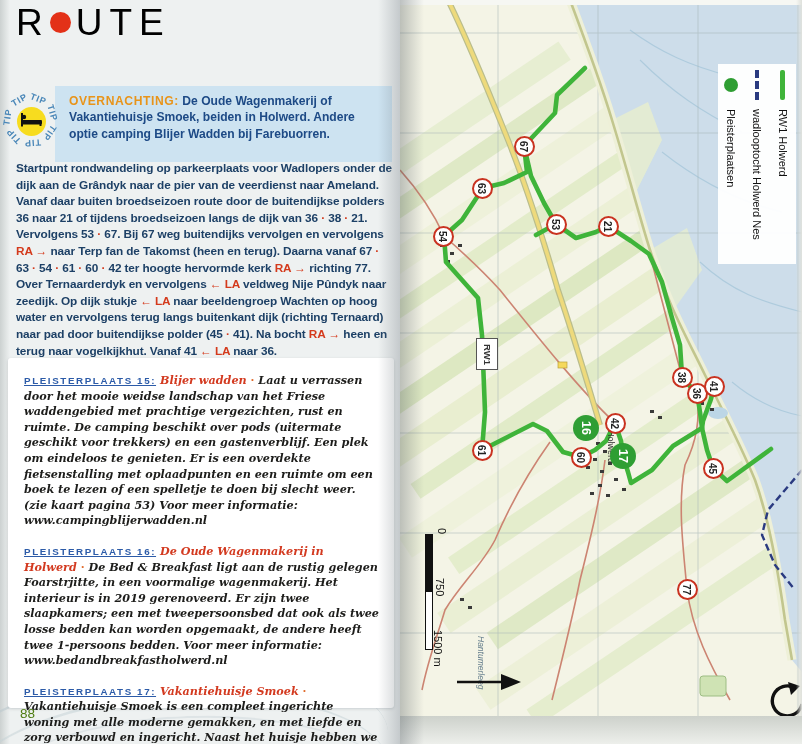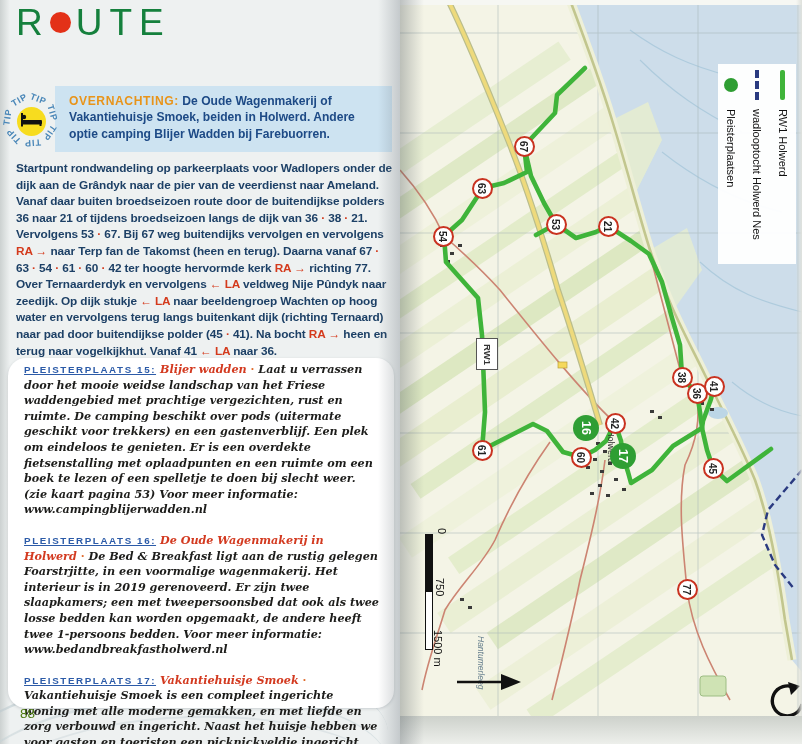--- a/index.html
+++ b/index.html
@@ -10,44 +10,44 @@
   
   .left-page{position:absolute;left:0;top:0;width:400px;height:744px;background:#eef1f1;}
   .left-edge{position:absolute;left:0;top:0;width:10px;height:744px;
              background:linear-gradient(to right,rgba(140,150,148,.35),rgba(140,150,148,0));}
   .wave{position:absolute;border-radius:50%;}
   .wave.w1{left:-70px;top:668px;width:460px;height:180px;border-top:3px solid rgba(185,200,206,.55);transform:rotate(-7deg);}
   .wave.w2{left:-40px;top:694px;width:430px;height:170px;border-top:3px solid rgba(196,209,214,.5);transform:rotate(-4deg);}
   .wave.w3{left:-20px;top:716px;width:420px;height:160px;border-top:2px solid rgba(205,216,220,.5);transform:rotate(-2deg);}
 
   .page-title{position:absolute;left:16px;top:2px;font-size:37px;letter-spacing:7px;
-              color:#15803d;font-weight:400;}
+              color:#000000;font-weight:400;}
   .title-dot{display:inline-block;width:21px;height:21px;border-radius:50%;background:#e33118;
              margin:0 5px 2px 0;vertical-align:baseline;}
   .kicker-band{position:absolute;left:0;top:41px;width:394px;height:38px;background:#d7e7f1;
                padding:5px 0 0 18px;box-sizing:border-box;font-size:12.5px;font-weight:bold;
                letter-spacing:1px;line-height:16.5px;width:394px;}
   .kicker{color:#c96a52;}
   .route-title{color:#d33a20;}
 
-  .ovn-box{position:absolute;left:55px;top:86px;width:337px;height:66px;background:#cde3f1;
+  .ovn-box{position:absolute;left:55px;top:86px;width:337px;height:76px;background:#cde3f1;
            box-sizing:border-box;padding:7px 8px 0 14px;font-size:12.1px;font-weight:bold;
            line-height:16.3px;color:#1d4a86;}
   .ovn-label{color:#e8941a;letter-spacing:.6px;}
 
   .tip-badge{position:absolute;left:2px;top:92px;width:59px;height:59px;}
   .tip-circle{position:absolute;left:15px;top:15px;width:29px;height:29px;border-radius:50%;background:#f7dc1f;}
   .tip-word{position:absolute;font-size:9px;font-weight:bold;color:#4a87b8;letter-spacing:1px;}
 
   .route-desc{position:absolute;left:16px;top:160px;width:377px;font-size:11.8px;font-weight:bold;
               line-height:16.6px;color:#1d4066;letter-spacing:-0.1px;}
   .tok-red{color:#d43a1c;}
 
   .pp-card{position:absolute;left:8px;top:358px;width:386px;height:350px;background:#ffffff;
-           border-radius:18px;box-sizing:border-box;padding:4px 14px 8px 16px;
+           border-radius:3px;box-sizing:border-box;padding:15px 14px 8px 16px;
            box-shadow:0 1px 3px rgba(90,105,110,.25);}
   .pp-section{font-family:"DejaVu Serif",serif;font-style:italic;font-weight:bold;
               font-size:11.2px;line-height:15.6px;color:#1d1d1b;margin-bottom:15px;}
   .pp-heading{font-family:"Liberation Sans",sans-serif;font-style:normal;color:#2c5ba8;
               font-size:9.8px;letter-spacing:1.6px;text-decoration:underline;font-weight:bold;}
   .pp-name{color:#d33a20;}
   .pp-sep{color:#e06a2a;font-style:normal;}
   .page-number{position:absolute;left:20px;top:706px;font-size:13.5px;color:#4d7c0f;}
 
   

